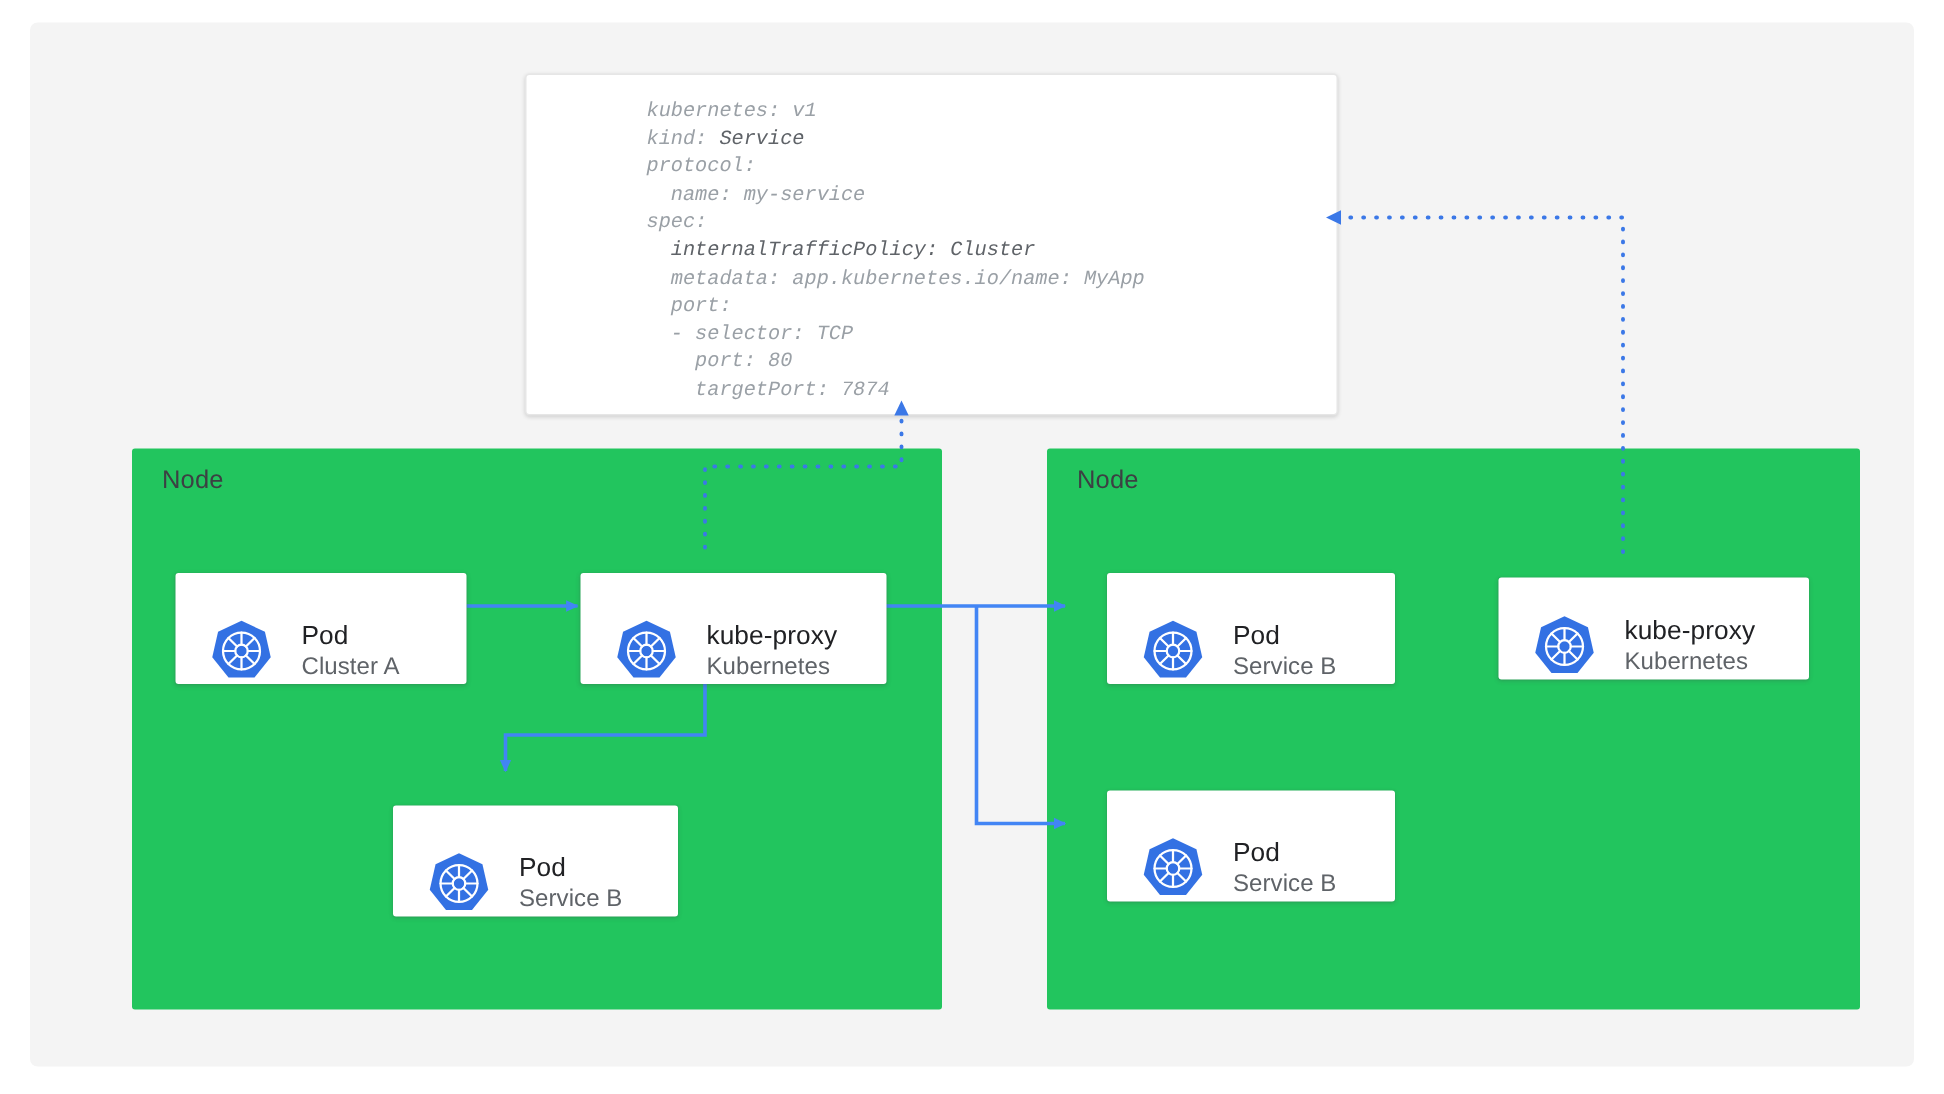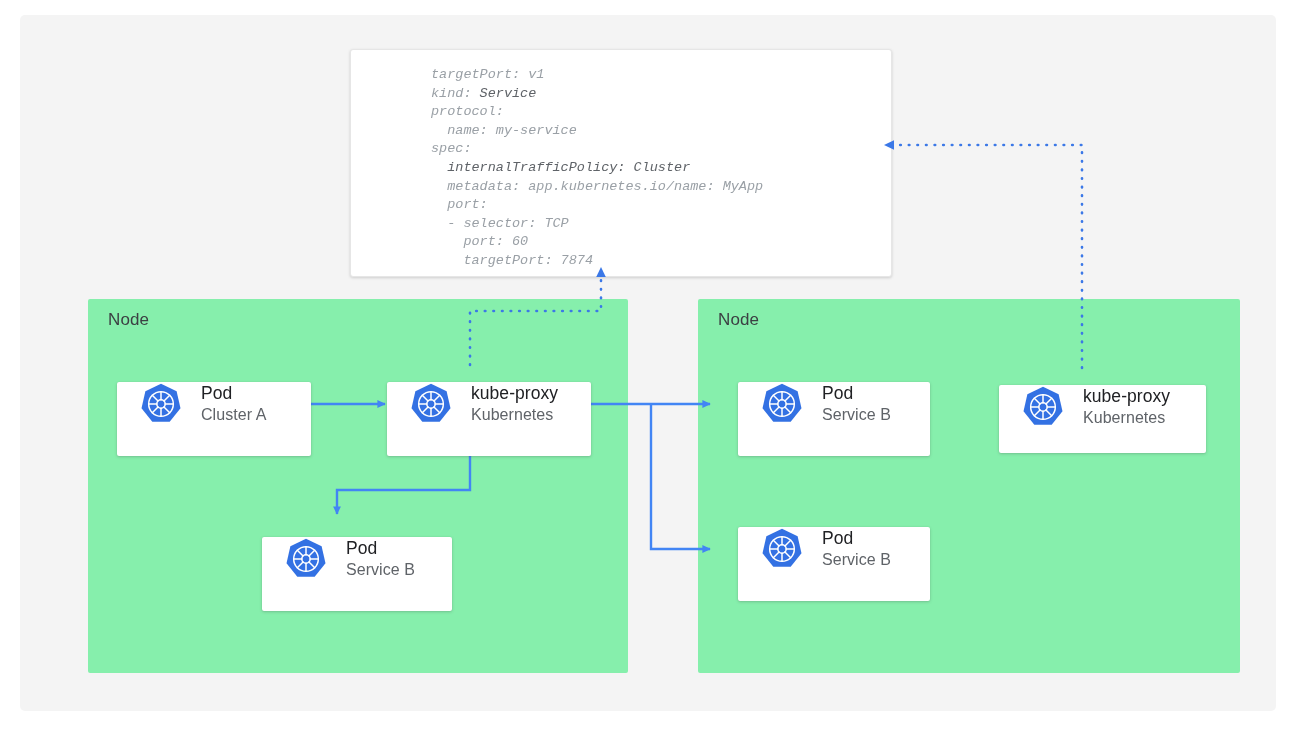--- a/index.html
+++ b/index.html
@@ -51,42 +51,42 @@
     white-space: pre;
   }
   #yaml-code .b {
     font-weight: normal;
     color: #5f6368;
   }
 
   
   .node-box {
     position: absolute;
-    background: #86efac;
+    background: #22c55e;
     border-radius: 2px;
   }
   #node-left  { left: 68px;  top: 284px; width: 540px; height: 374px; }
   #node-right { left: 678px; top: 284px; width: 542px; height: 374px; }
   .node-label {
     position: absolute;
     left: 20px;
     top: 11px;
     font-size: 17px;
     color: #3c4043;
     letter-spacing: 0.1px;
   }
 
   
   .card {
     position: absolute;
     background: #ffffff;
     border-radius: 2px;
     box-shadow: 0 1px 3px rgba(60,64,67,0.26), 0 0 1px rgba(60,64,67,0.12);
     display: flex;
-    align-items: flex-start;
+    align-items: flex-end;
     box-sizing: border-box;
     z-index: 5;
   }
   .card .k8s-icon {
     flex: 0 0 auto;
     margin-left: 22px;
     width: 44px;
     height: 44px;
   }
   .card .card-text {
@@ -125,30 +125,30 @@
     pointer-events: none;
     z-index: 3;
   }
 </style>
 </head>
 <body>
 
 <div id="canvas">
 
   <div id="yaml-card">
-    <pre id="yaml-code"><span>targetPort: v1</span>
+    <pre id="yaml-code"><span>kubernetes: v1</span>
 <span>kind: <span class="b">Service</span></span>
 <span>protocol:</span>
 <span>  name: my-service</span>
 <span>spec:</span>
 <span class="b">  internalTrafficPolicy: Cluster</span>
 <span>  metadata: app.kubernetes.io/name: MyApp</span>
 <span>  port:</span>
 <span>  - selector: TCP</span>
-<span>    port: 60</span>
+<span>    port: 80</span>
 <span>    targetPort: 7874</span></pre>
   </div>
 
   <div class="node-box" id="node-left">
     <div class="node-label">Node</div>
   </div>
 
   <div class="node-box" id="node-right">
     <div class="node-label">Node</div>
   </div>

